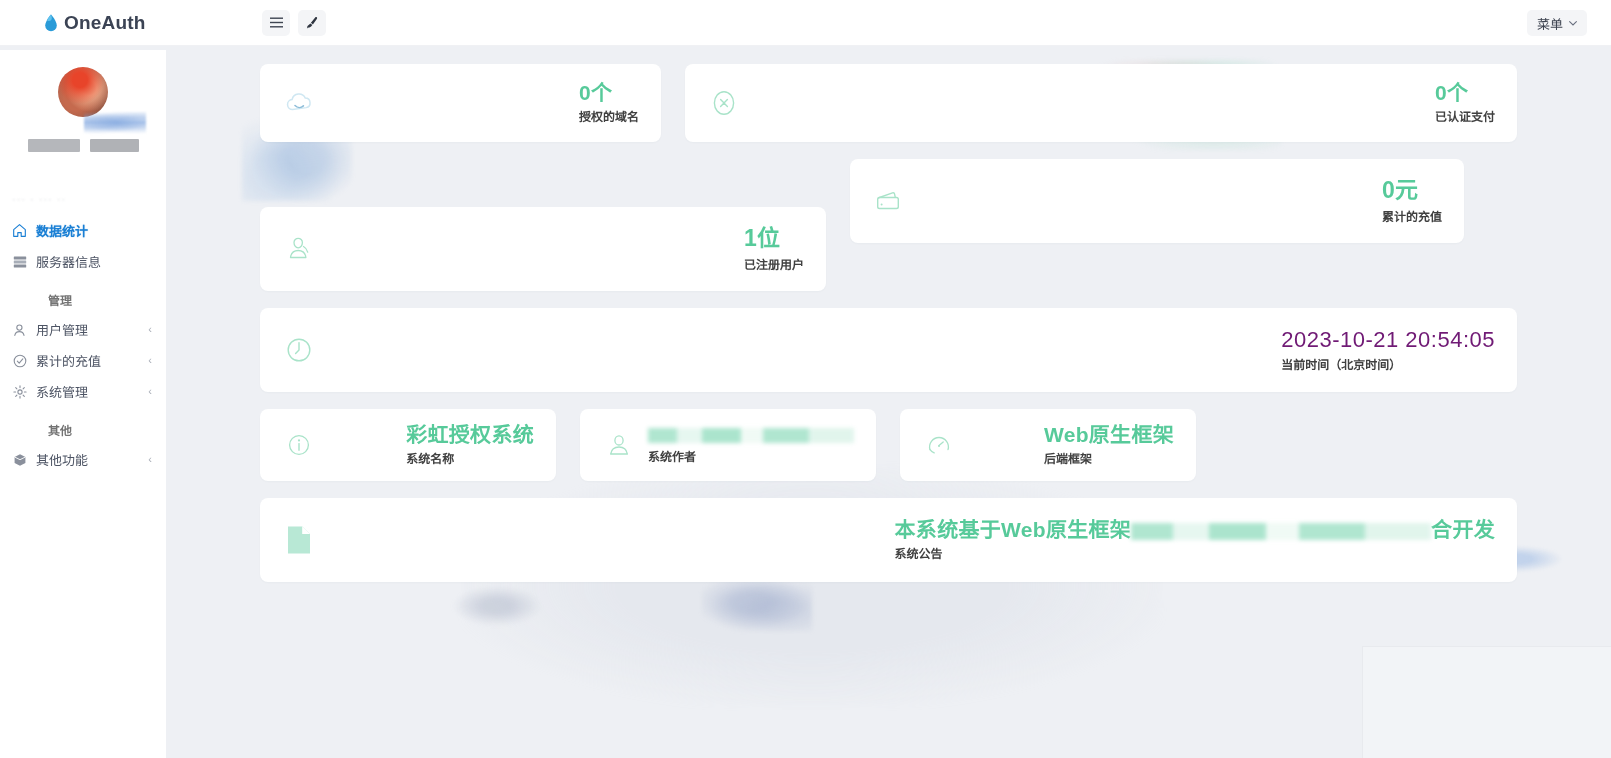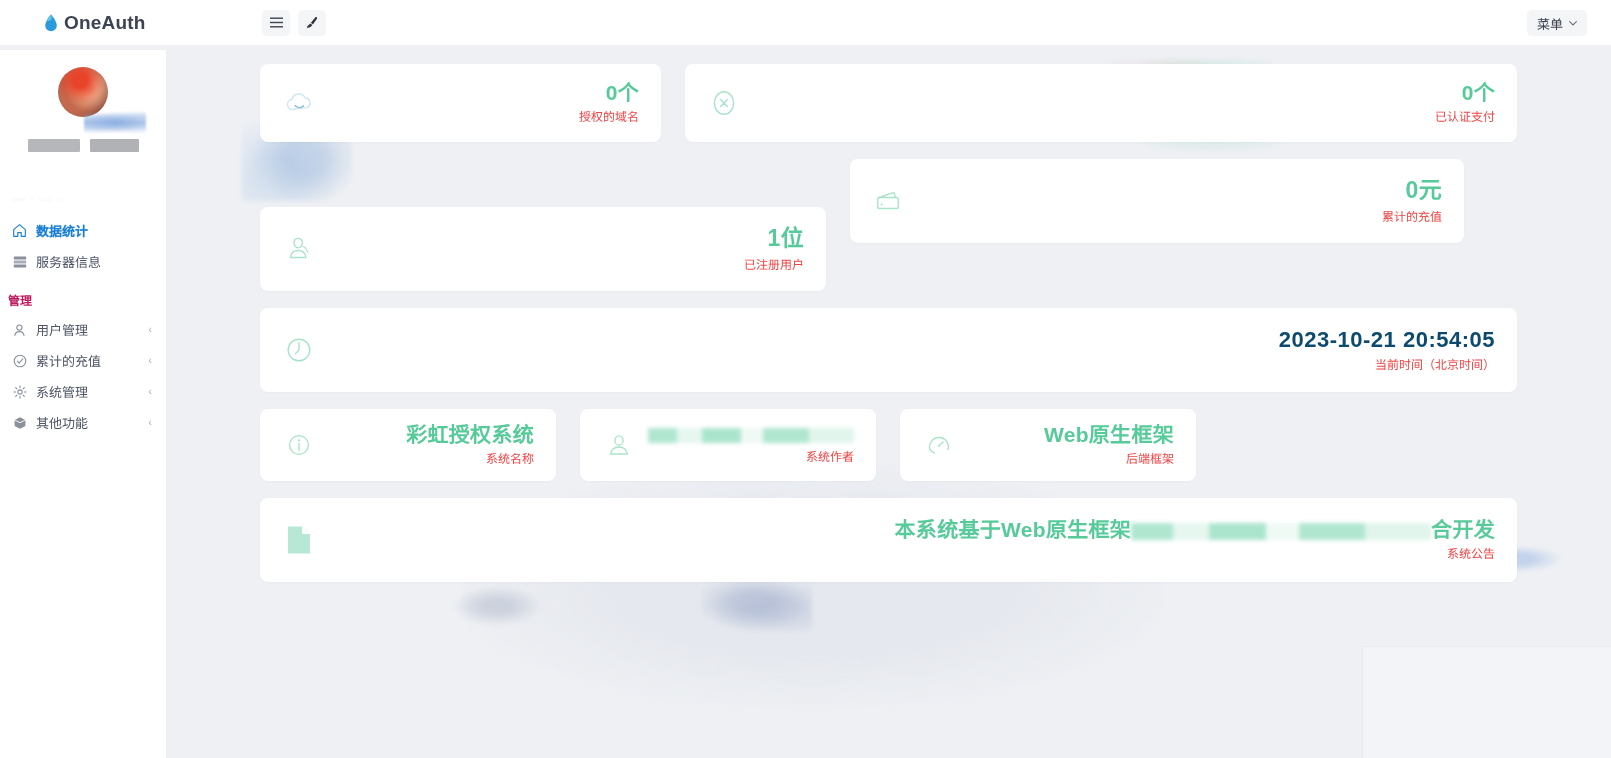--- a/index.html
+++ b/index.html
@@ -92,21 +92,21 @@
   }
   .nav-item.active { color: #1a7fd4; font-weight: bold; }
   .nav-item .ico { width: 15px; height: 15px; display: flex; align-items: center; justify-content: center; flex: 0 0 15px; }
   .nav-item .ico svg { display: block; }
   .nav-label { white-space: nowrap; }
   .nav-item.active .nav-label { text-shadow: 0 0 1px rgba(26,127,212,.5); }
   .nav-arrow {
     position: absolute; right: 14px; font-size: 11px; color: #a9aeb8; line-height: 1;
   }
   .nav-section {
-    font-size: 12px; color: #be185d; padding: 14px 0 6px 8px; font-weight: bold;
+    font-size: 12px; color: #737373; padding: 14px 0 6px 8px; font-weight: bold; margin-left: 40px;
   }
 
   
   .main {
     position: absolute; top: 46px; left: 182px;
     width: 1429px; height: 712px; background: #eef0f4;
     padding: 18px 24px 0 78px;
   }
   .row { display: flex; gap: 24px; margin-bottom: 17px; }
   .card {
@@ -115,43 +115,43 @@
     padding: 0 22px 0 24px;
     box-shadow: 0 1px 2px rgba(40,50,70,.03);
   }
   .card .card-icon {
     position: absolute; left: 22px; top: 50%; transform: translateY(-50%);
     width: 34px; height: 34px; color: #a9e3c9;
     display: flex; align-items: center; justify-content: center;
   }
   .card .card-icon svg { display: block; }
   .card-text {
-    margin-left: auto; text-align: right; line-height: 1.1;
+    margin-left: auto; line-height: 1.1;
   }
   .card-value {
     font-size: 21px; font-weight: bold; color: #57ca9a; letter-spacing: .3px;
     white-space: nowrap;
   }
   .card-value.big { font-size: 23px; }
   .card-label {
-    font-size: 12px; color: #ef4444; margin-top: 7px; font-weight: normal;
+    font-size: 12px; color: #404040; margin-top: 7px; font-weight: bold;
     white-space: nowrap;
   }
   
   .w-400 { width: 401px; }
   .w-832 { width: 832px; }
   .w-617 { width: 566px; margin-top: 48px; }
   .w-614 { width: 614px; padding-left: 44px; }
   .w-full { width: 1257px; }
   .w-296 { width: 296px; }
   .h-72 { height: 72px; }
   .h-78 { height: 78px; }
   .h-84 { height: 84px; }
 
-  .time-value { font-size: 22px; font-weight: bold; color: #0c4a6e; letter-spacing: .5px; }
+  .time-value { font-size: 22px; font-weight: normal; color: #701a75; letter-spacing: .5px; }
 
   
   .redact-green {
     display: inline-block; height: 15px; vertical-align: middle;
     background: linear-gradient(90deg,
       rgba(150,222,193,.75) 0 14%, rgba(210,240,228,.55) 14% 26%,
       rgba(150,222,193,.8) 26% 45%, rgba(226,245,236,.5) 45% 56%,
       rgba(150,222,193,.75) 56% 78%, rgba(205,238,224,.6) 78% 100%);
     filter: blur(2px);
   }
@@ -300,20 +300,21 @@
         <span class="ico">
           <svg width="14" height="14" viewBox="0 0 14 14" aria-hidden="true">
             <circle cx="7" cy="7" r="2.1" fill="none" stroke="#8a909c" stroke-width="1.1"></circle>
             <path d="M7 0.9v1.7M7 11.4v1.7M0.9 7h1.7M11.4 7h1.7M2.7 2.7l1.2 1.2M10.1 10.1l1.2 1.2M11.3 2.7l-1.2 1.2M3.9 10.1l-1.2 1.2" stroke="#8a909c" stroke-width="1.1" stroke-linecap="round"></path>
           </svg>
         </span>
         <span class="nav-label">系统管理</span>
         <span class="nav-arrow">‹</span>
       </div>
 
+      <div class="nav-section">其他</div>
 
       <div class="nav-item">
         <span class="ico">
           <svg width="14" height="14" viewBox="0 0 14 14" aria-hidden="true">
             <path d="M7 1.3 12.4 4v6L7 12.7 1.6 10V4Z" fill="#8a909c"></path>
             <path d="M1.6 4 7 6.7 12.4 4" fill="none" stroke="#ffffff" stroke-width="0.9"></path>
           </svg>
         </span>
         <span class="nav-label">其他功能</span>
         <span class="nav-arrow">‹</span>

